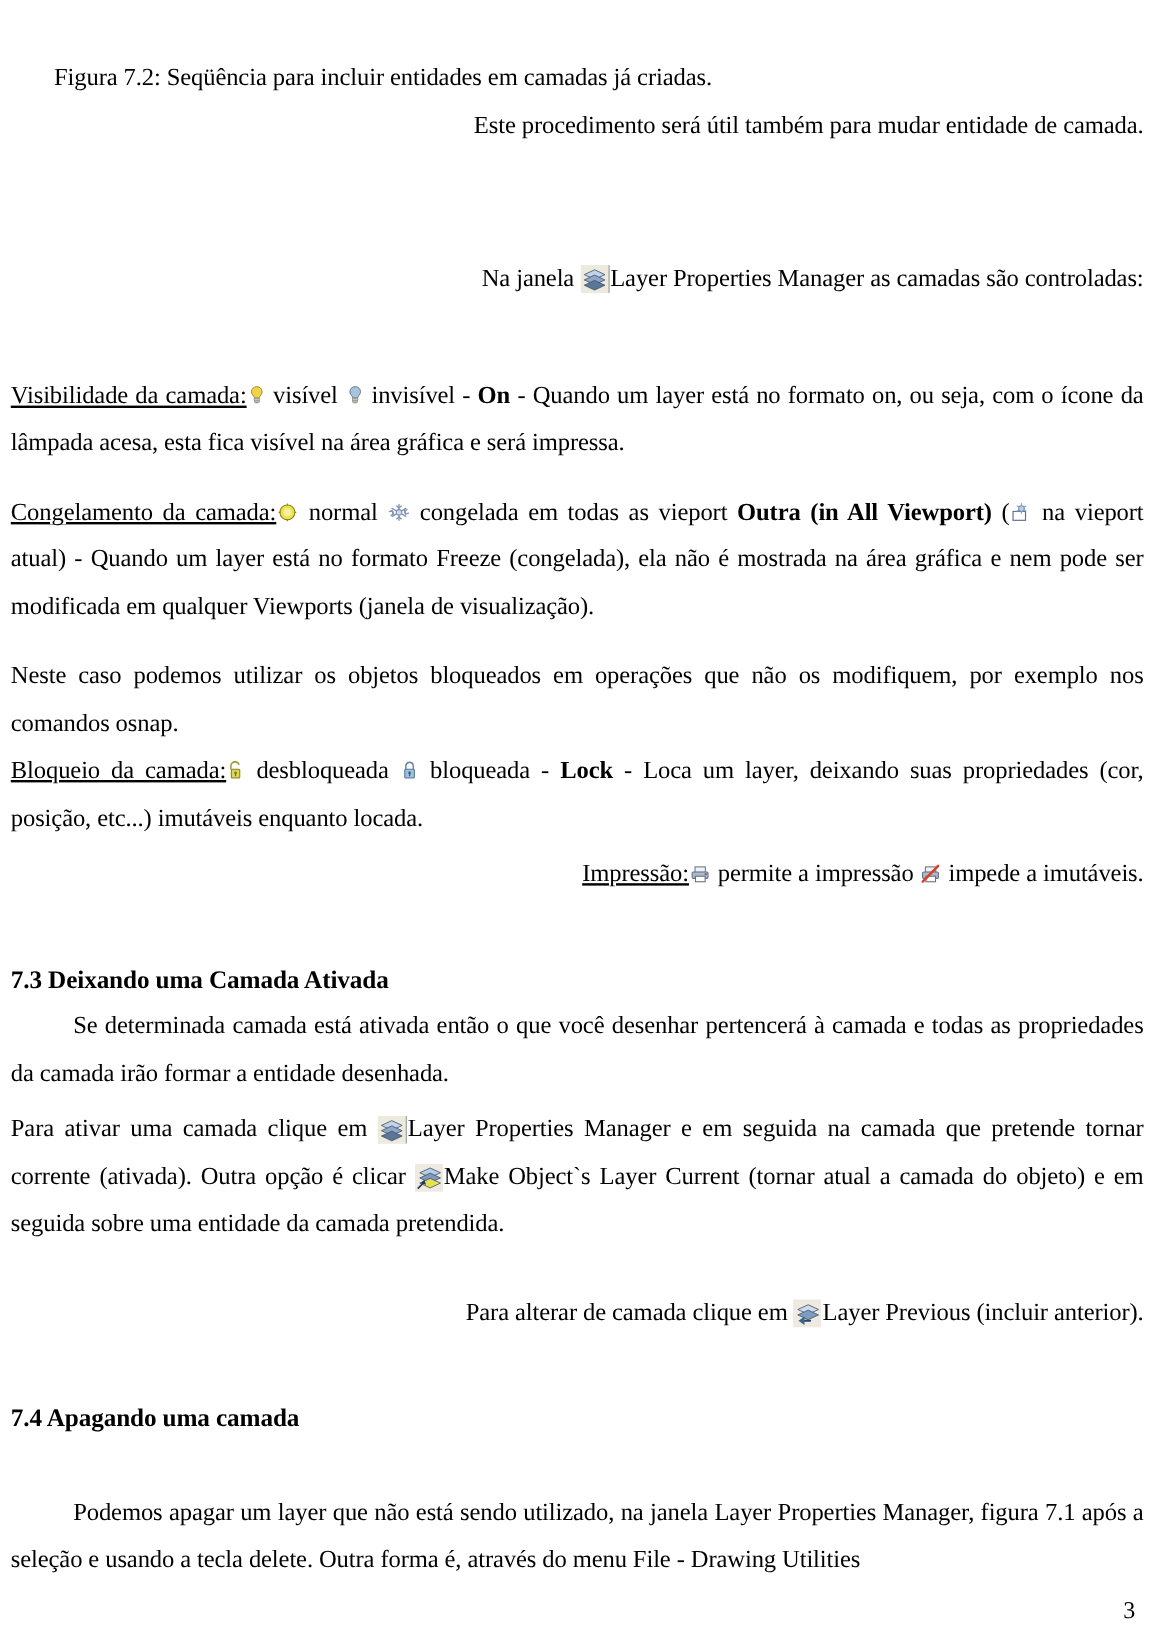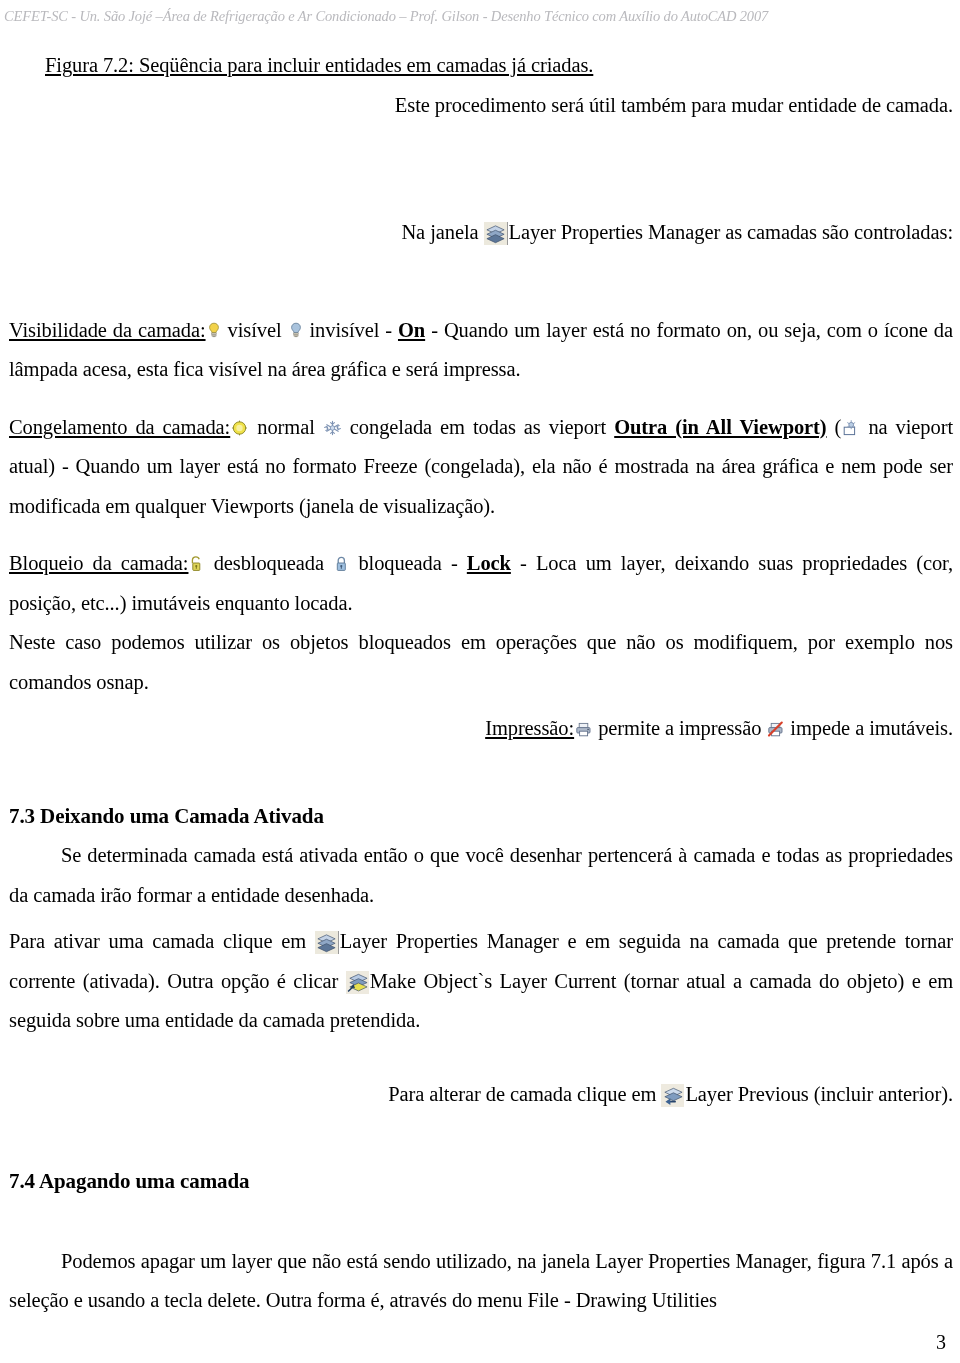--- a/index.html
+++ b/index.html
@@ -51,40 +51,40 @@
   p.t {
     margin: 0;
     font-size: 20.5px;
     line-height: 39.5px;
     text-align: justify;
     text-justify: inter-word;
     letter-spacing: -0.1px;
   }
   p.t.noj { text-align: right; }
 
-  .indent-fig { text-indent: 0; padding-left: 36px; text-decoration: underline; }
+  .indent-fig { text-indent: 0; padding-left: 36px; }
   .indent-par { text-indent: 52px; }
 
   h2.h {
     margin: 0;
     font-size: 21px;
     font-weight: bold;
     line-height: 39.5px;
     letter-spacing: -0.1px;
   }
 
   .sp-7  { height: 7px; }
   .sp-18 { height: 18px; }
   .sp-34 { height: 34px; }
   .sp-40 { height: 40px; }
   .sp-48 { height: 48px; }
   .sp-58 { height: 58px; }
 
   .it { }
-  .bd { font-weight: bold; text-decoration: underline; }
+  .bd { font-weight: bold; }
   .ul { text-decoration: underline; }
 
   
   .ico {
     display: inline-block;
     vertical-align: -4px;
     position: relative;
   }
   .ico svg { display: block; }
 
@@ -108,21 +108,20 @@
     font-size: 20px;
     line-height: 22px;
     font-family: "Liberation Serif", "DejaVu Serif", serif;
   }
 </style>
 </head>
 <body>
 
 <div class="page">
 
-  <div class="doc-header">CEFET-SC -  Un. São Jojé –Área de Refrigeração e Ar Condicionado – Prof. Gilson - Desenho Técnico com Auxílio do AutoCAD 2007</div>
 
   <div class="body-area">
 
     <p class="t indent-fig">
       <span>Figura 7.2: Seqüência para incluir entidades em camadas já criadas.</span>
     </p>
     <p class="t noj">
       <span>Este procedimento será útil também para mudar entidade de camada.</span>
     </p>
 
@@ -190,39 +189,39 @@
             <path d="M10.2 2.6v8.2M6.6 4.7l7.2 4.2M13.8 4.7L6.6 8.9"></path>
           </g>
           <circle cx="10.2" cy="6.8" r="2.4" fill="#b9cde4" stroke="#7a90b0" stroke-width="0.9"></circle>
         </svg>
       </span><span> na vieport atual) - Quando um layer está no formato Freeze (congelada), ela não é mostrada na área gráfica e nem pode ser modificada em qualquer Viewports (janela de visualização).</span>
     </p>
 
     <div class="sp-18"></div>
 
     <p class="t">
+      <span>Neste caso podemos utilizar os objetos bloqueados em operações que não os modifiquem, por exemplo nos comandos osnap.</span>
+    </p>
+
+    <p class="t">
       <span class="ul">Bloqueio da camada:</span><span class="ico ico-sm">
         <svg viewBox="0 0 16 20" width="16" height="20" aria-hidden="true">
           <path d="M4.4 9.2V6.3c0-2 1.6-3.4 3.5-3.4 1.6 0 2.9 1 3.3 2.4" fill="none" stroke="#a39a31" stroke-width="1.3"></path>
           <rect x="4.8" y="9" width="7" height="7.4" rx="0.8" fill="#ddd45a" stroke="#87801f" stroke-width="0.9"></rect>
           <circle cx="8.3" cy="12.1" r="1.1" fill="#7b7419"></circle>
           <path d="M8.3 12.8v2" stroke="#7b7419" stroke-width="1"></path>
         </svg>
       </span><span> desbloqueada </span><span class="ico ico-sm">
         <svg viewBox="0 0 16 20" width="16" height="20" aria-hidden="true">
           <path d="M5.2 9.2V6.4c0-1.8 1.3-3.1 3.1-3.1s3.1 1.3 3.1 3.1v2.8" fill="none" stroke="#6d88a6" stroke-width="1.3"></path>
           <rect x="4.3" y="9" width="8" height="7.4" rx="0.8" fill="#9fc0e0" stroke="#5a7794" stroke-width="0.9"></rect>
           <circle cx="8.3" cy="12.1" r="1.1" fill="#3f5874"></circle>
           <path d="M8.3 12.8v2" stroke="#3f5874" stroke-width="1"></path>
         </svg>
       </span><span> bloqueada - </span><span class="bd">Lock</span><span> - Loca um layer, deixando suas propriedades (cor, posição, etc...) imutáveis enquanto locada.</span>
-    </p>
-
-    <p class="t">
-      <span>Neste caso podemos utilizar os objetos bloqueados em operações que não os modifiquem, por exemplo nos comandos osnap.</span>
     </p>
 
     <div class="sp-7"></div>
 
     <p class="t noj">
       <span class="ul">Impressão:</span><span class="ico ico-md">
         <svg viewBox="0 0 19 20" width="19" height="20" aria-hidden="true">
           <rect x="5.2" y="4.4" width="8.6" height="4.6" fill="#eef1f6" stroke="#6b7a90" stroke-width="0.9"></rect>
           <rect x="2.8" y="8.6" width="13.2" height="5.4" rx="1" fill="#aeb9c9" stroke="#62708a" stroke-width="0.9"></rect>
           <rect x="5.6" y="12.2" width="8" height="4.6" fill="#ffffff" stroke="#62708a" stroke-width="0.9"></rect>

